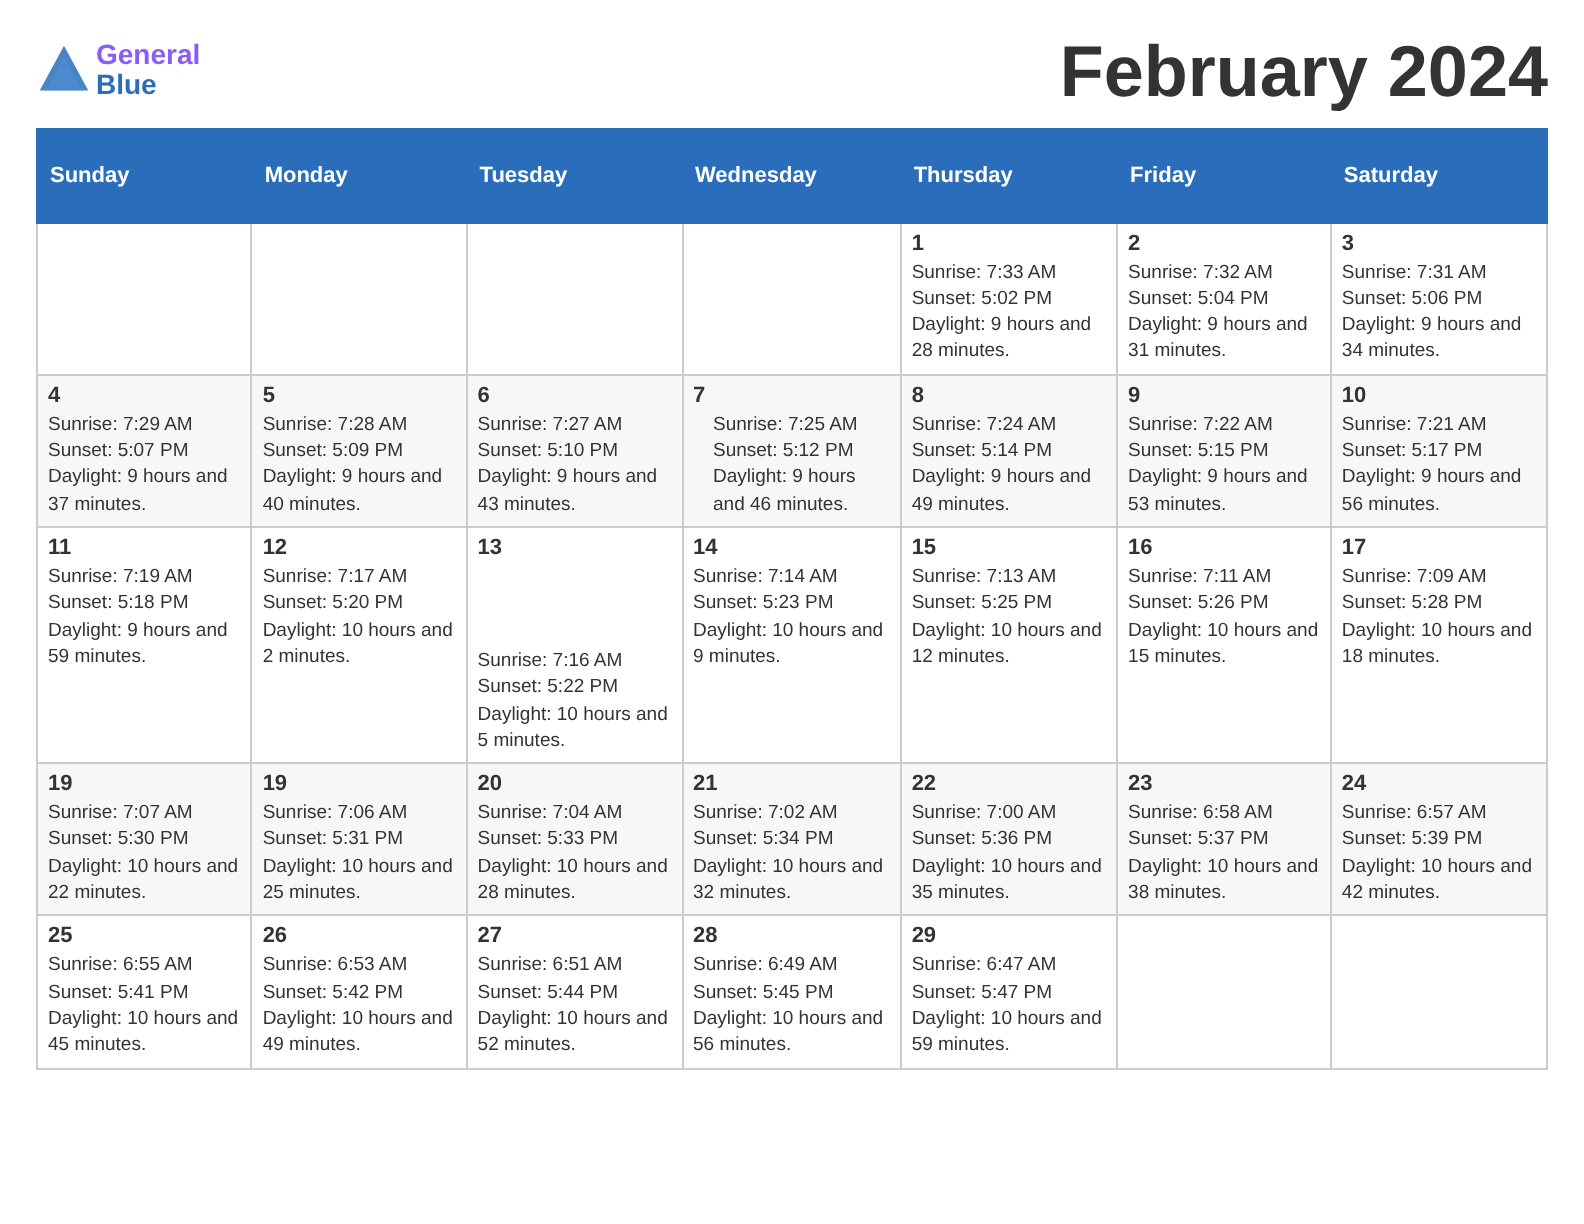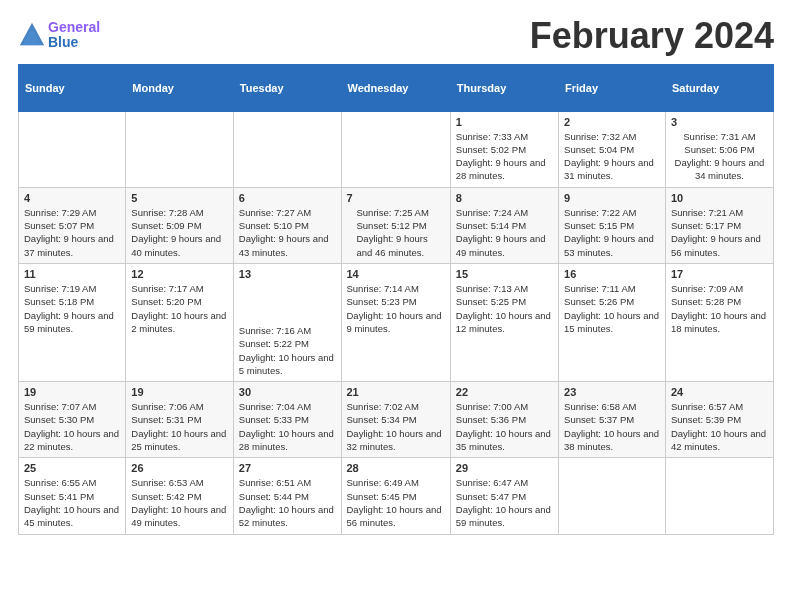--- a/index.html
+++ b/index.html
@@ -145,21 +145,21 @@
 Daylight: 9 hours and 28 minutes.</div>
           </td>
           <td>
             <span class="day-number">2</span>
             <div class="day-info" style="white-space: pre-line;">Sunrise: 7:32 AM
 Sunset: 5:04 PM
 Daylight: 9 hours and 31 minutes.</div>
           </td>
           <td>
             <span class="day-number">3</span>
-            <div class="day-info" style="white-space: pre-line; text-align: center;">Sunrise: 7:31 AM
+            <div class="day-info" style="white-space: pre-line;">Sunrise: 7:31 AM
 Sunset: 5:06 PM
 Daylight: 9 hours and 34 minutes.</div>
           </td>
         </tr>
         <tr>
           <td>
             <span class="day-number">4</span>
             <div class="day-info" style="white-space: pre-line;">Sunrise: 7:29 AM
 Sunset: 5:07 PM
 Daylight: 9 hours and 37 minutes.</div>
@@ -252,21 +252,21 @@
 Sunset: 5:30 PM
 Daylight: 10 hours and 22 minutes.</div>
           </td>
           <td>
             <span class="day-number">19</span>
             <div class="day-info" style="white-space: pre-line;">Sunrise: 7:06 AM
 Sunset: 5:31 PM
 Daylight: 10 hours and 25 minutes.</div>
           </td>
           <td>
-            <span class="day-number">30</span>
+            <span class="day-number">20</span>
             <div class="day-info" style="white-space: pre-line;">Sunrise: 7:04 AM
 Sunset: 5:33 PM
 Daylight: 10 hours and 28 minutes.</div>
           </td>
           <td>
             <span class="day-number">21</span>
             <div class="day-info" style="white-space: pre-line;">Sunrise: 7:02 AM
 Sunset: 5:34 PM
 Daylight: 10 hours and 32 minutes.</div>
           </td>

